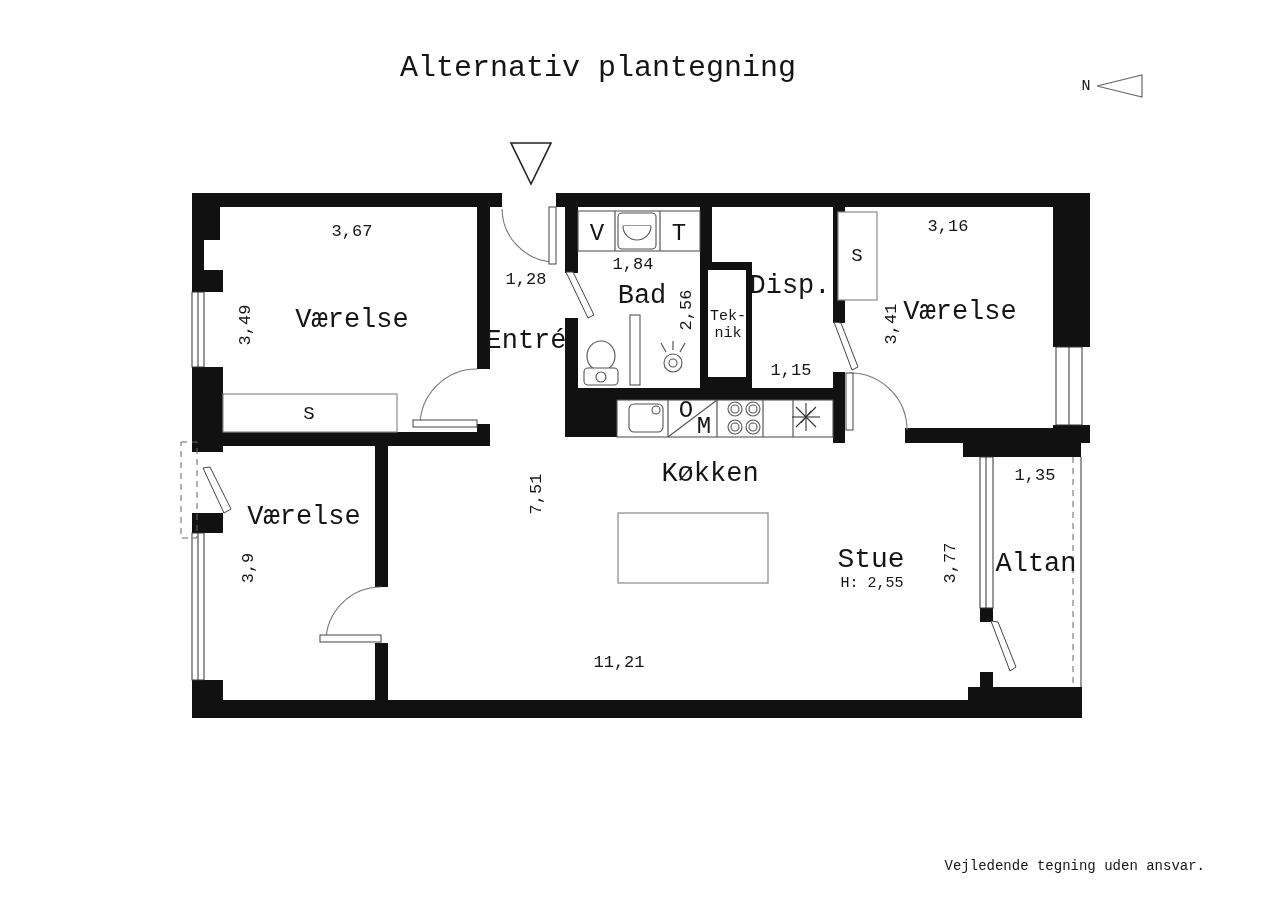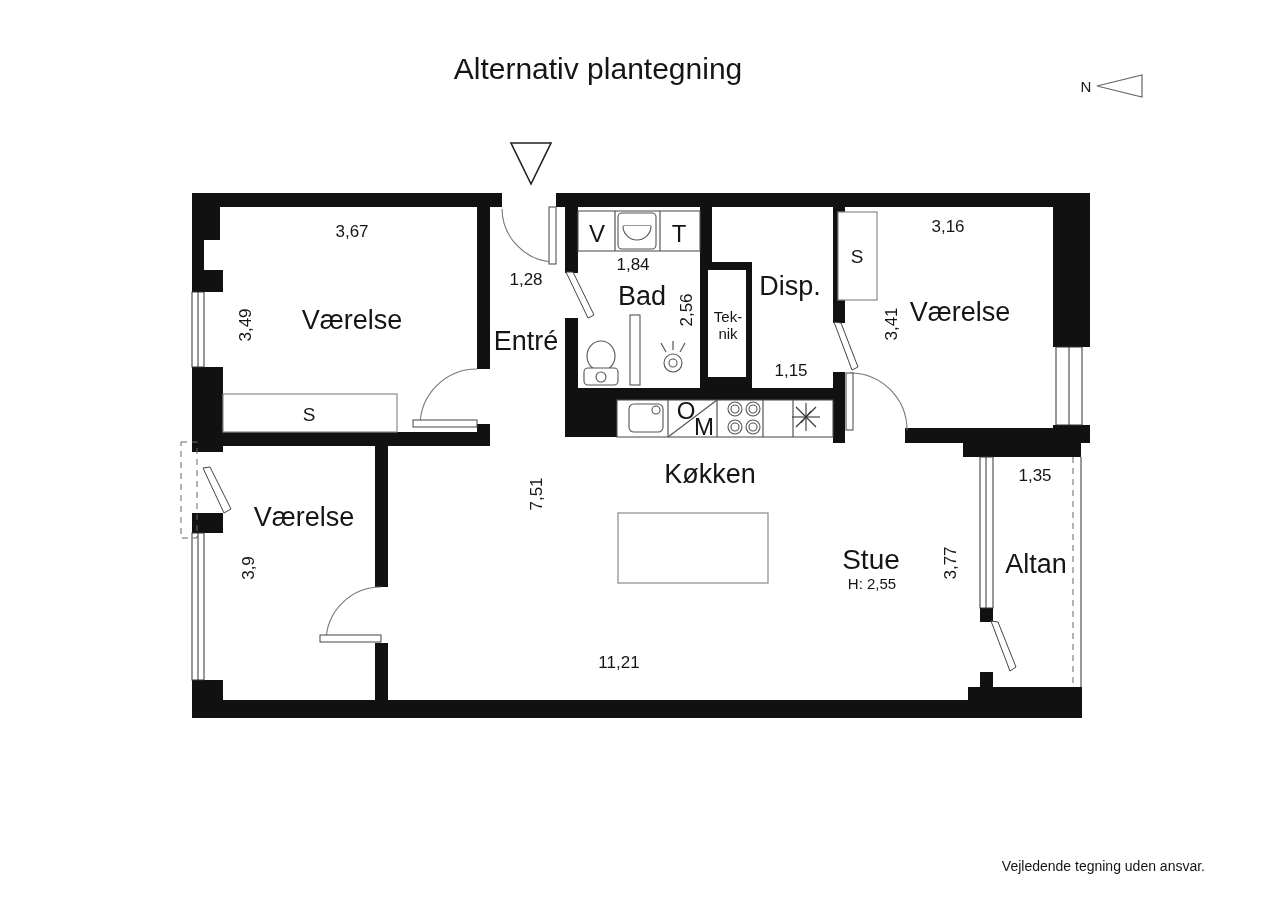--- a/index.html
+++ b/index.html
@@ -1,17 +1,17 @@
 <!DOCTYPE html>
 <html><head>
 <meta charset="utf-8">
 <style>
   html,body{margin:0;padding:0;background:#ffffff;}
   .page{position:relative;width:1280px;height:905px;background:#ffffff;overflow:hidden;
-        font-family:Liberation Sans, sans-serif;}
+        font-family:Liberation Mono, monospace;}
   svg{display:block;}
   .wall{fill:#111;stroke:none;}
   .thinline{stroke:#555;stroke-width:1.2;fill:none;}
   .fixline{stroke:#555;stroke-width:1.1;fill:#fff;}
   .doorleaf{fill:#fff;stroke:#444;stroke-width:1;}
   .doorarc{fill:none;stroke:#777;stroke-width:1.1;}
   .closet{fill:#fff;stroke:#8a8a8a;stroke-width:1.2;}
   .winbox{fill:#fff;stroke:#333;stroke-width:1;}
   .winmid{stroke:#333;stroke-width:1;}
   .dash{stroke:#666;stroke-width:1;stroke-dasharray:6 5;fill:none;}

